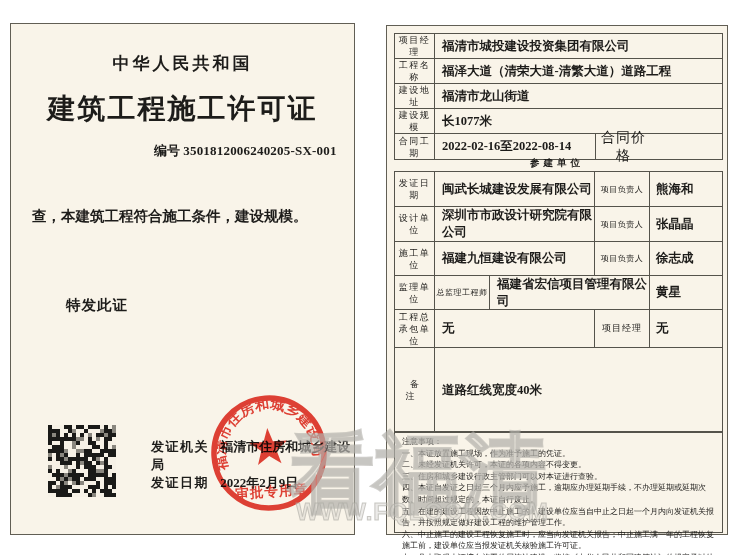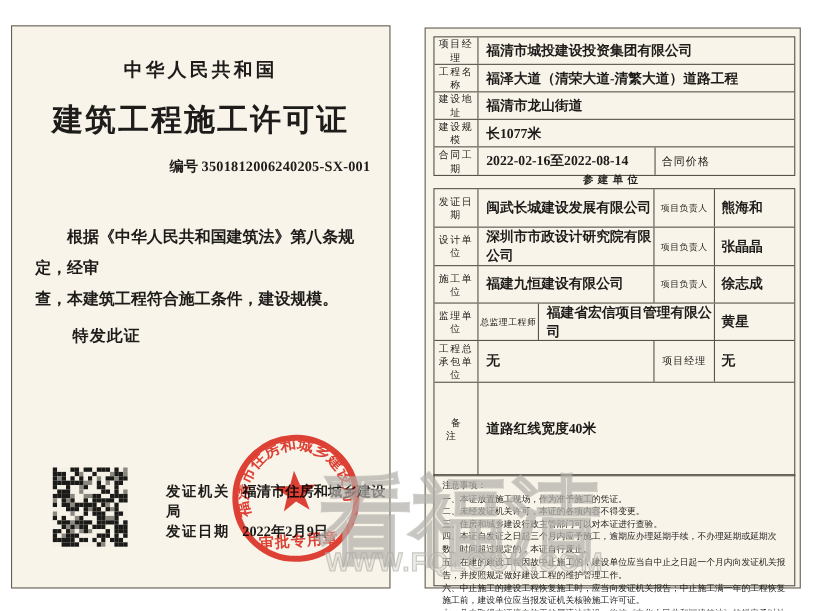--- a/index.html
+++ b/index.html
@@ -73,21 +73,20 @@
 <div class="root">
 
   <div class="page page-left">
     <div class="country">中华人民共和国</div>
     <div class="cert-title">建筑工程施工许可证</div>
     <div class="serial">
       <span>编号</span>
       <span class="no">3501812006240205-SX-001</span>
     </div>
     <div class="body-text">
-      <div class="ln1">根据《中华人民共和国建筑法》第八条规定，经审</div>
       <div>查，本建筑工程符合施工条件，建设规模。</div>
     </div>
     <div class="tefa">特发此证</div>
 
     <div class="qr">
         <i style="background:#1a1a18"></i>
         <i style="background:#f6f1e6"></i>
         <i style="background:#f6f1e6"></i>
         <i style="background:#f6f1e6"></i>
         <i style="background:#1a1a18"></i>
@@ -431,21 +430,21 @@
         <div class="cell lab">建设地址</div>
         <div class="cell val">福清市龙山街道</div>
       </div>
       <div class="row r25">
         <div class="cell lab">建设规模</div>
         <div class="cell val">长1077米</div>
       </div>
       <div class="row r25">
         <div class="cell lab">合同工期</div>
         <div class="cell val c-period">2022-02-16至2022-08-14</div>
-        <div class="cell rolelab" style="font-size:10px;letter-spacing:1px;">合同价格</div>
+        <div class="cell rolelab" style="font-size:14px;letter-spacing:1px;">合同价格</div>
       </div>
     </div>
 
     <div class="section-strip">参建单位</div>
 
     <div class="tbl tbl-part">
       <div class="row" style="height:35px">
         <div class="cell lab">发证日期</div>
         <div class="cell val c-comp">闽武长城建设发展有限公司</div>
         <div class="cell rolelab">项目负责人</div>

